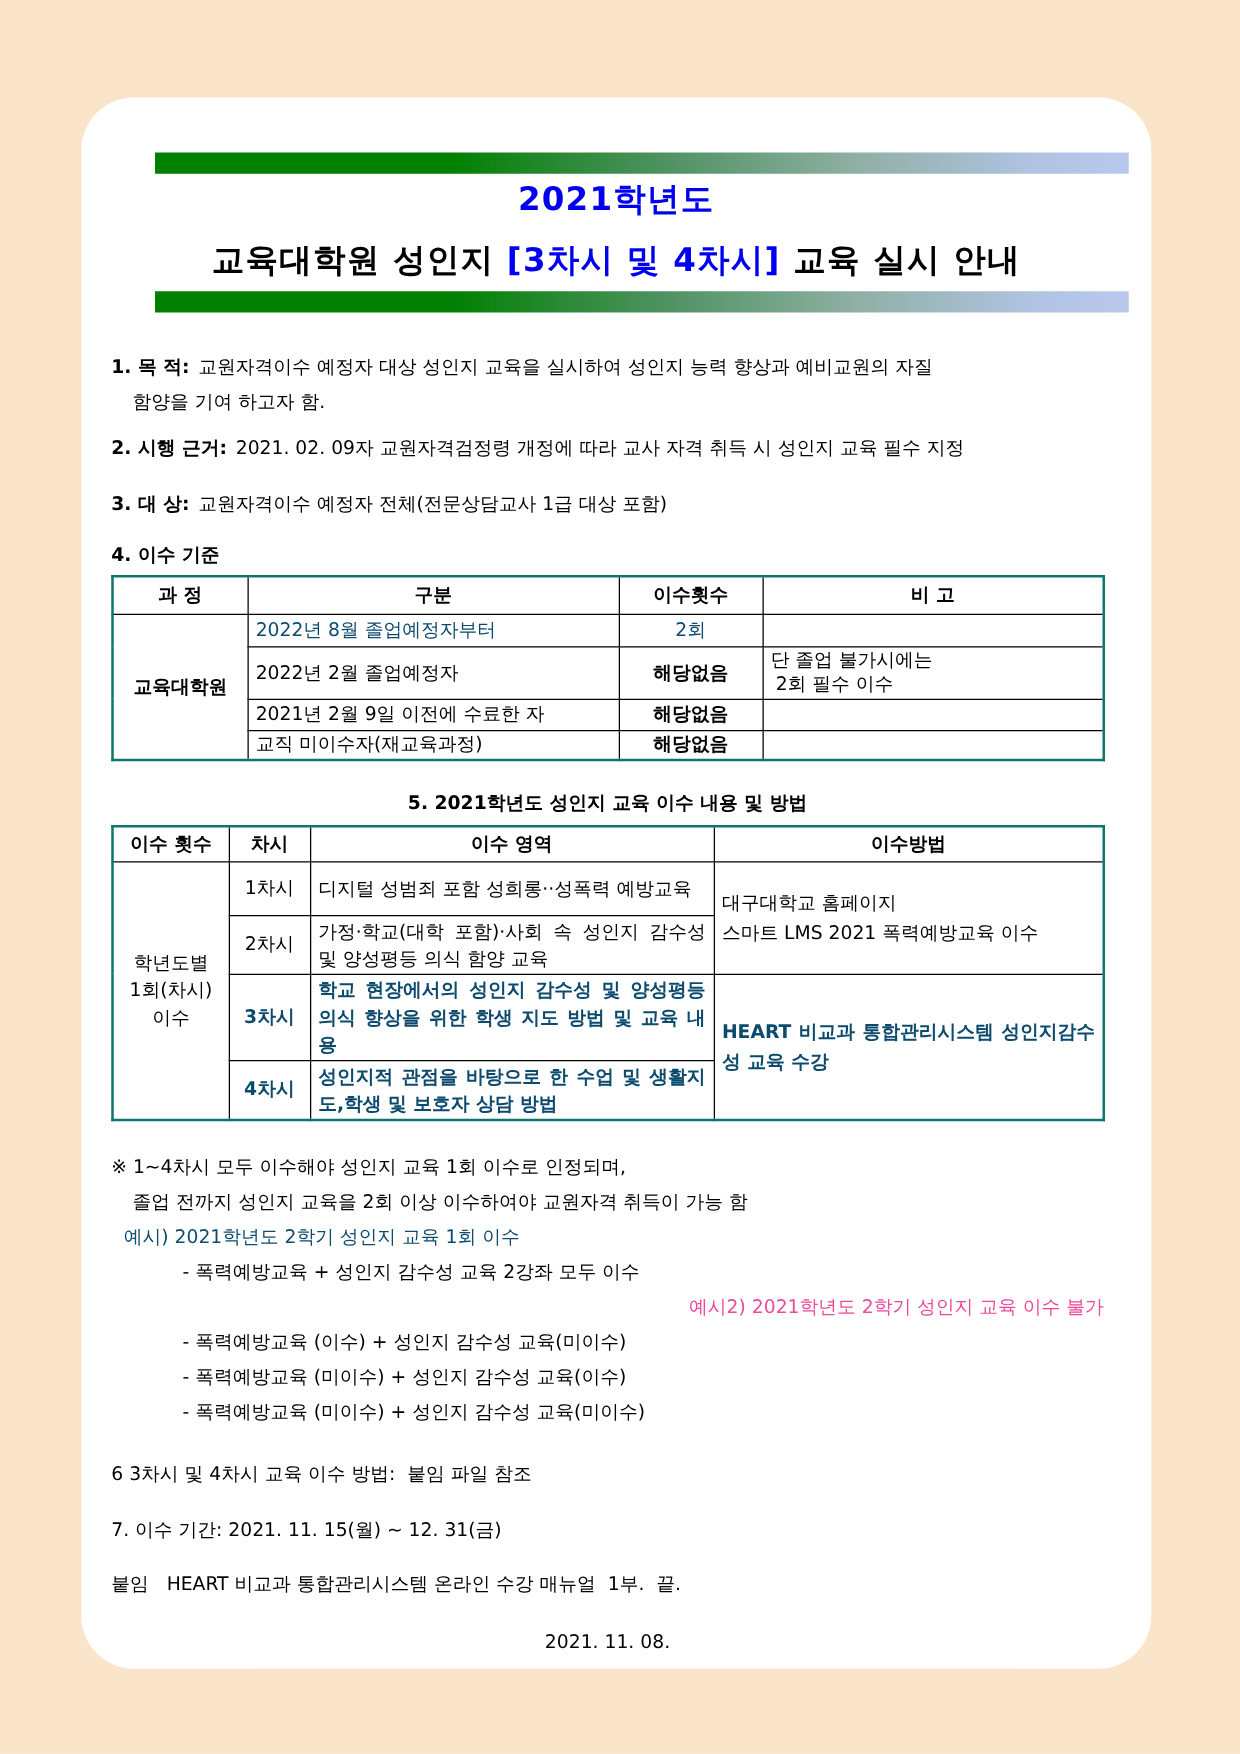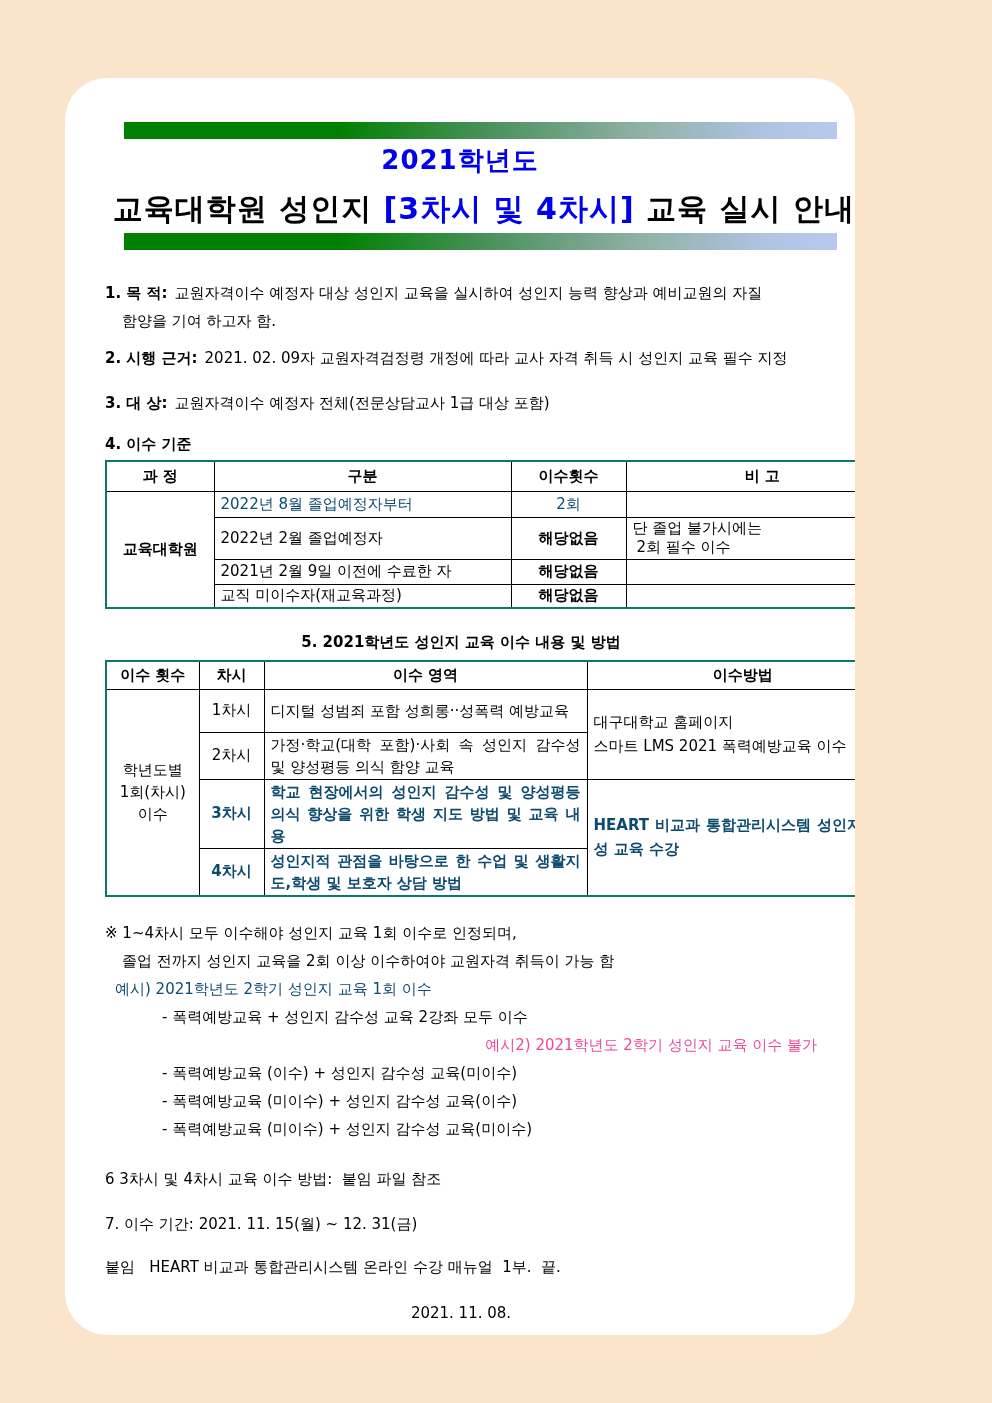--- a/index.html
+++ b/index.html
@@ -5,42 +5,42 @@
   html,body{margin:0;padding:0;}
   body{
     width:992px;height:1403px;
     background:#fae4ca;
     font-family:"DejaVu Sans","Liberation Sans",sans-serif;
     color:#000;
     position:relative;
   }
   .card{
     position:absolute;left:65px;top:78px;
-    width:790px;height:1257px;
+    width:856px;height:1257px;
     background:#ffffff;border-radius:42px;
     overflow:hidden;
   }
   .gbar{
     height:17px;margin-left:59px;margin-right:18px;
     background:linear-gradient(90deg,#008000 0%,#008000 30%,#4d9260 52%,#8fb0a4 72%,#b0c3e2 90%,#b9c9ee 100%);
   }
   .gbar.top{margin-top:44px;}
   .gbar.bottom{margin-top:8px;}
   .title-year{
     margin-top:5px;text-align:center;
     font-size:26px;font-weight:bold;color:#0000ee;
     line-height:32px;letter-spacing:1px;
   }
   .title-main{
-    margin-top:17px;text-align:right;
-    font-size:30px;font-weight:bold;color:#000;
+    margin-top:17px;text-align:center;
+    font-size:26px;font-weight:bold;color:#000;
     line-height:32px;letter-spacing:1px;
   }
   .title-main .hl{color:#0000ee;}
-  .content{padding:0 38px 0 40px;font-size:15px;}
+  .content{padding:0 38px 0 24px;font-size:15px;}
   .para{margin:0;line-height:28px;}
   .p1{margin-top:29px;}
   .p1 .cont{padding-left:17px;}
   .p2{margin-top:9px;}
   .p3{margin-top:17px;}
   .s4{margin-top:15px;line-height:24px;font-weight:bold;}
   .s5{margin-top:21px;line-height:24px;font-weight:bold;text-align:center;}
   .lbl{font-weight:bold;margin-right:7px;}
   table{border-collapse:collapse;width:100%;font-size:15px;table-layout:fixed;}
   table{border:2px solid #0f766e;}

